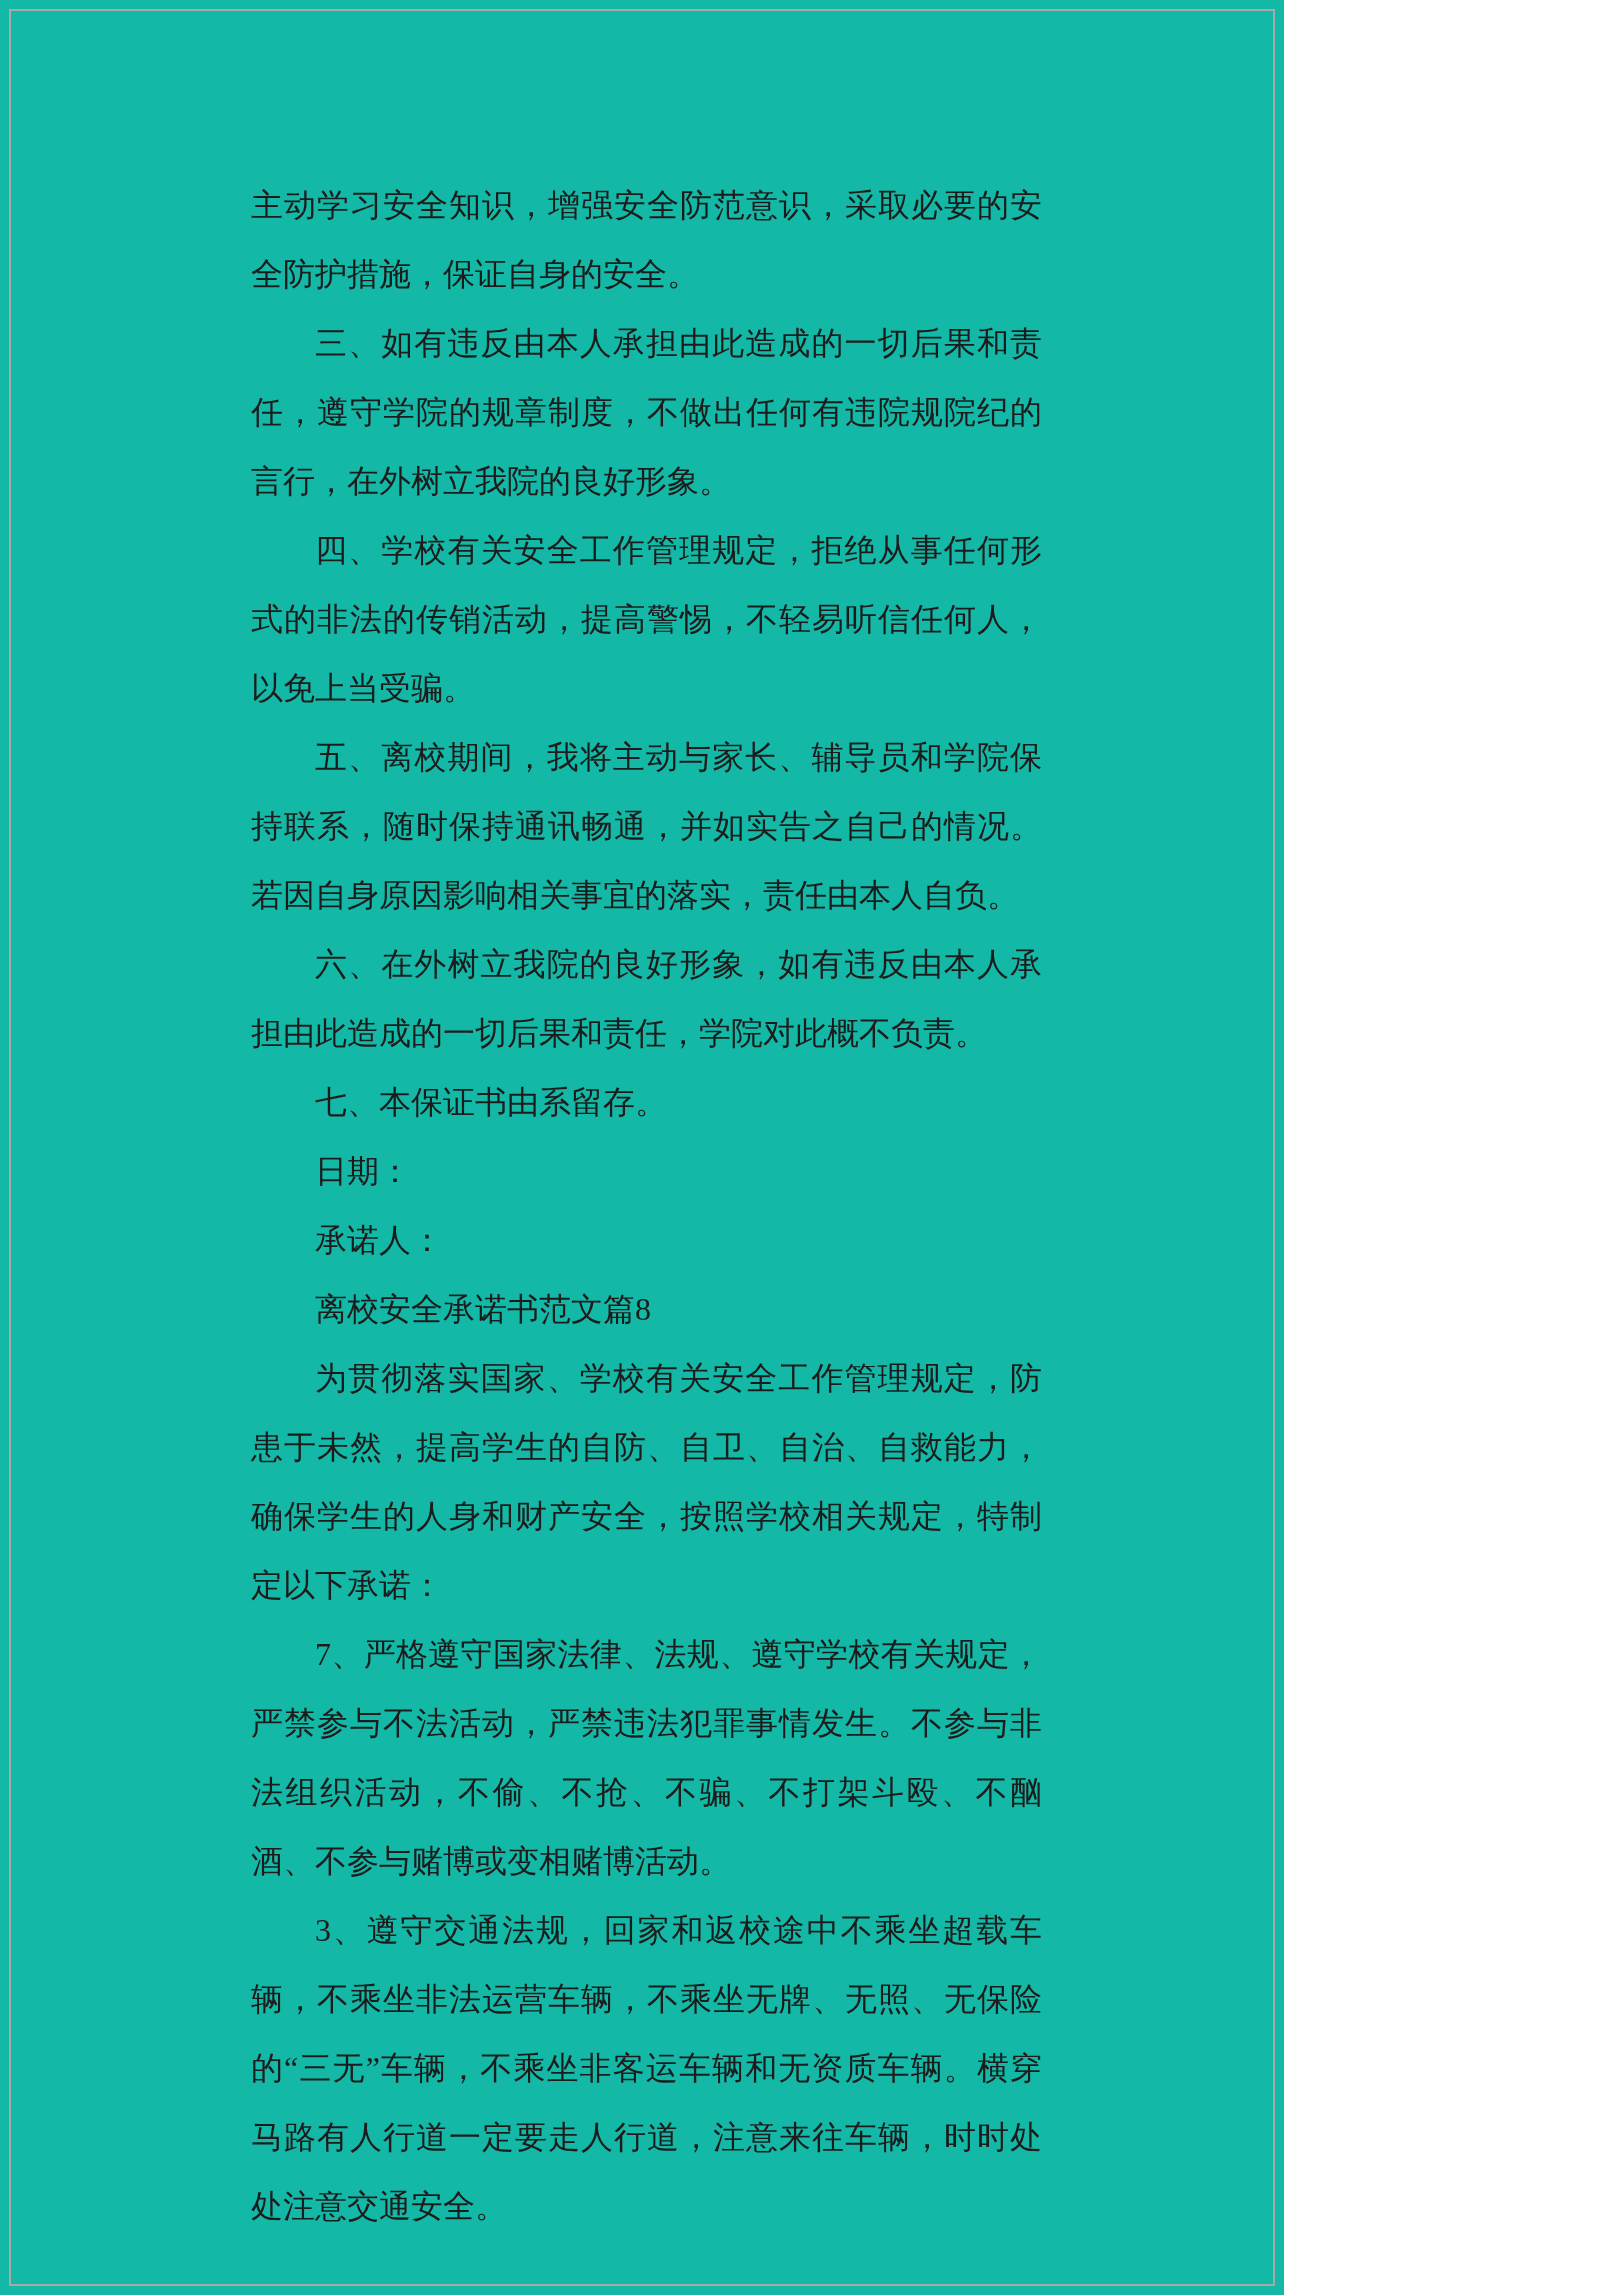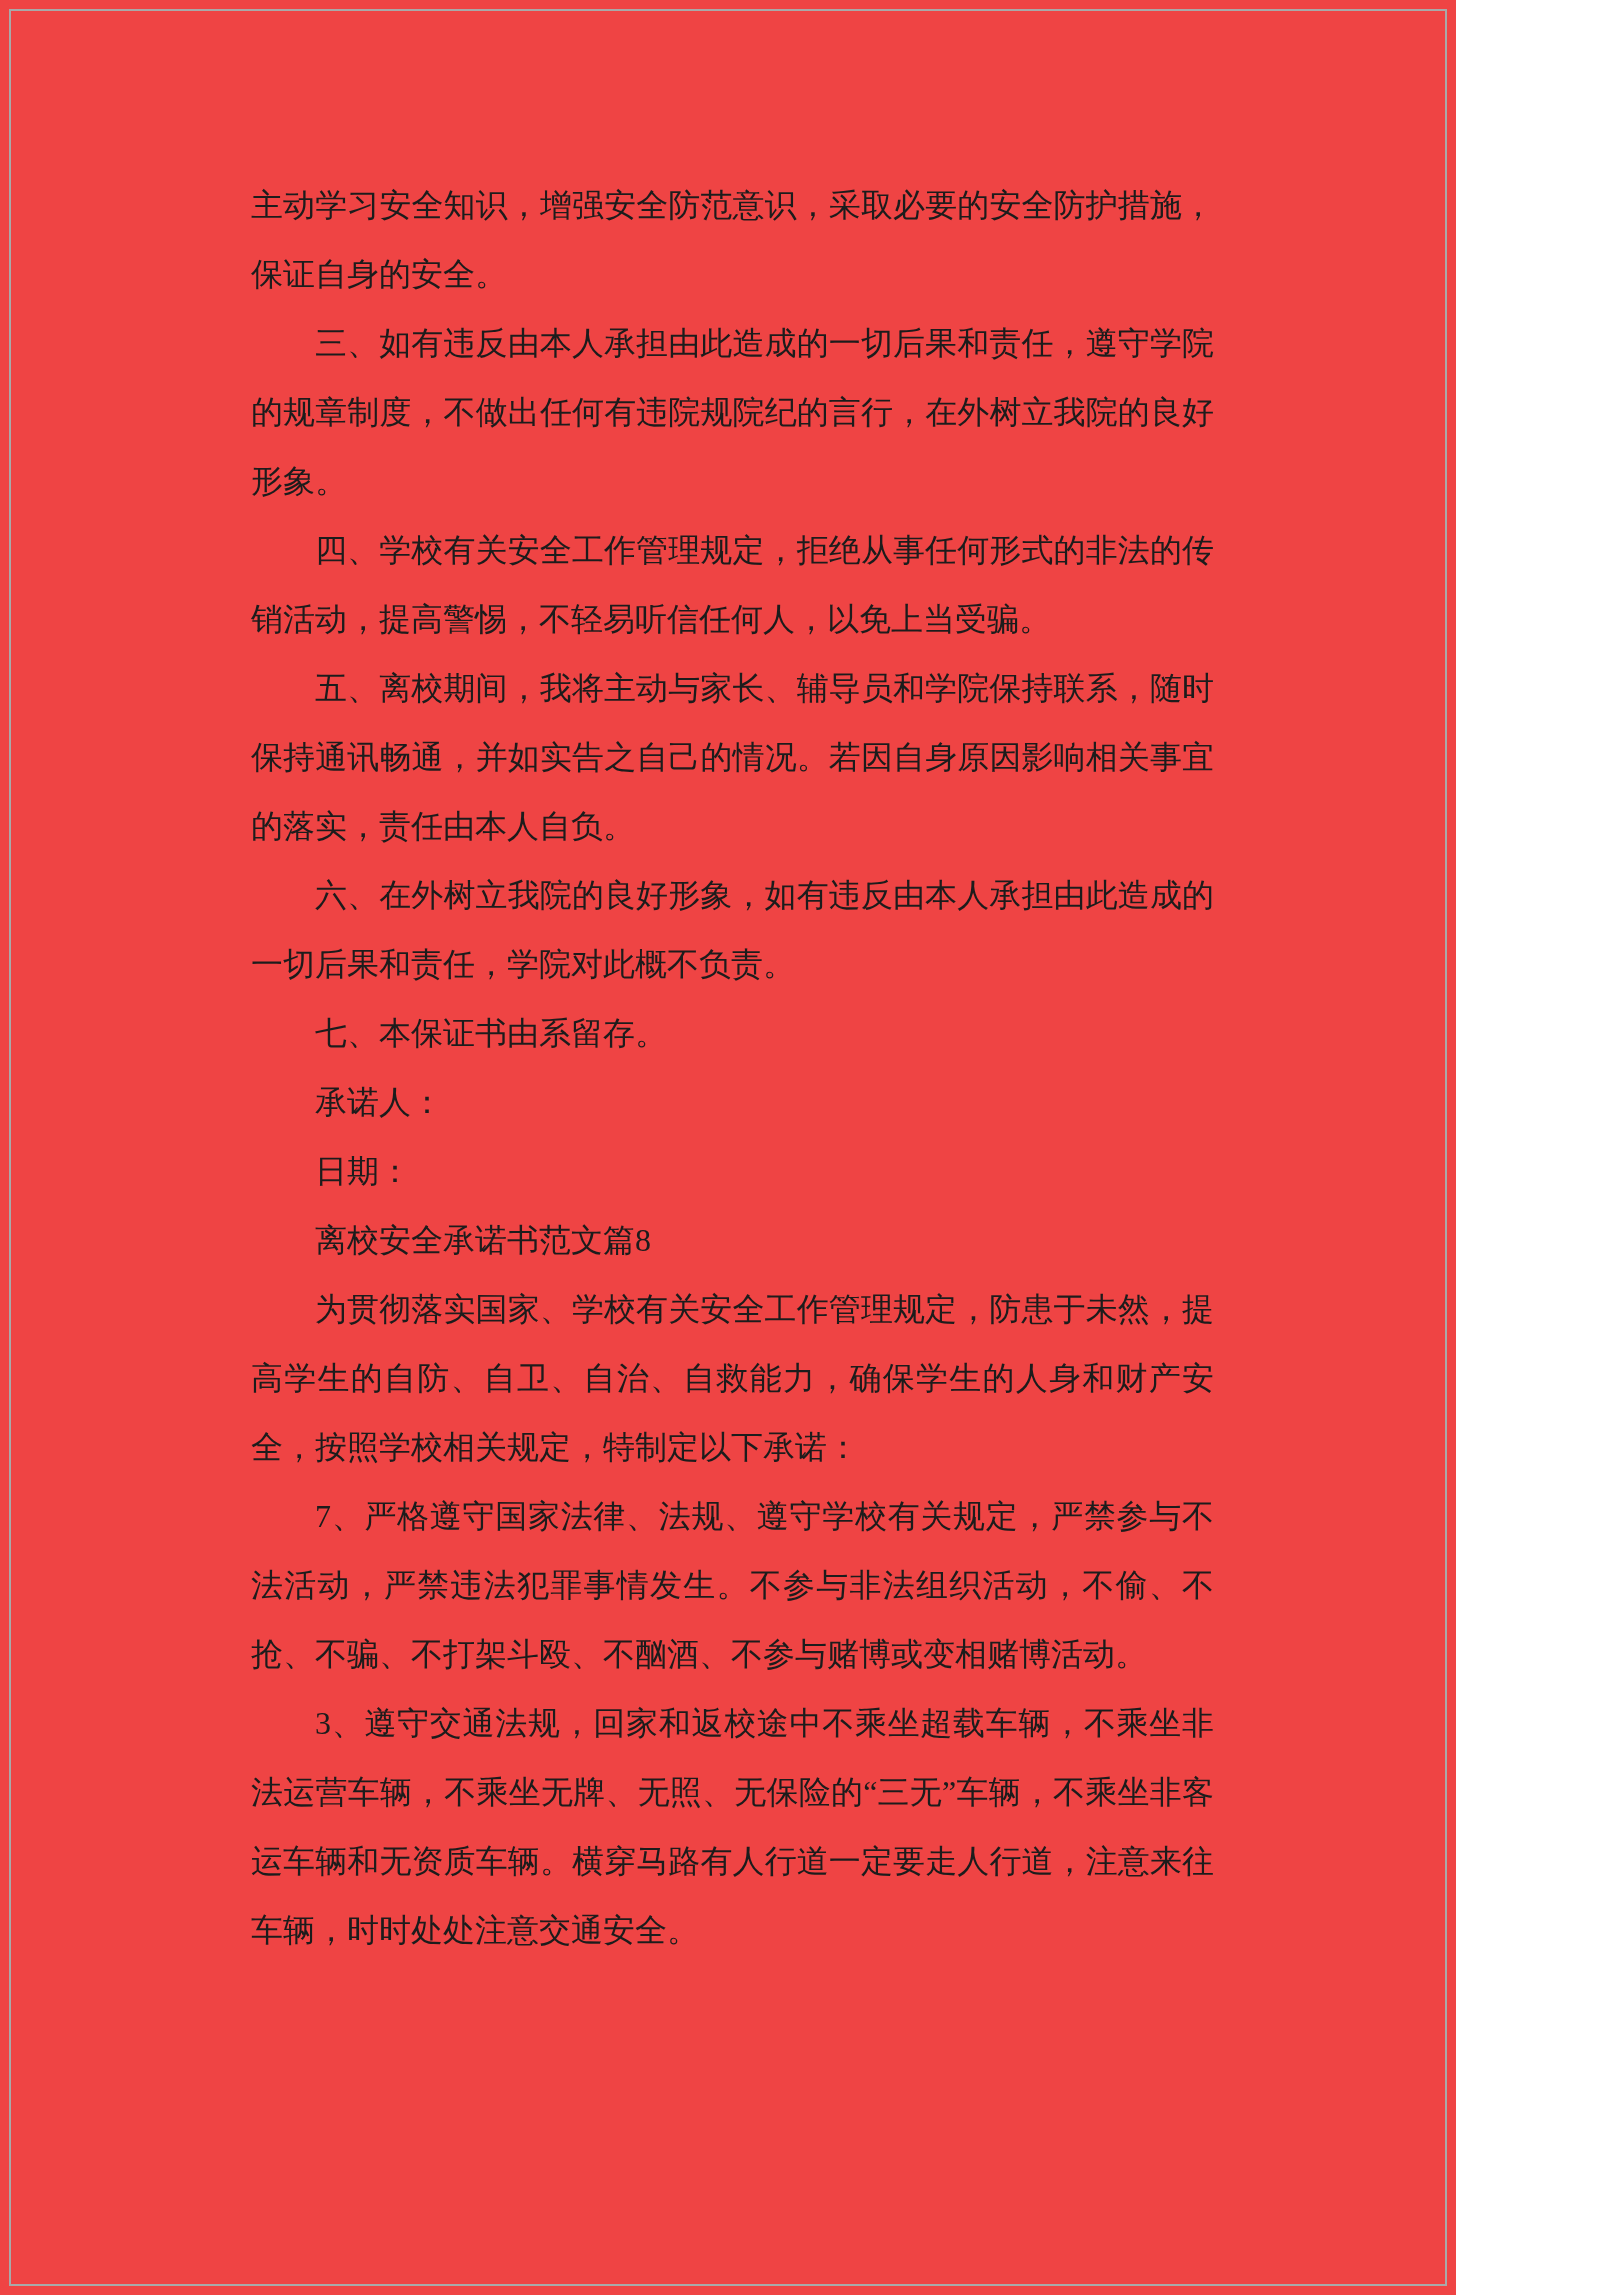--- a/index.html
+++ b/index.html
@@ -2,23 +2,23 @@
 <html style="font-size:10.5px"><head>
 <meta charset="utf-8">
 <style>
   html, body {
     margin: 0;
     padding: 0;
     background: #ffffff;
   }
   .page {
     position: relative;
-    width: 1456px;
+    width: 1284px;
     height: 2295px;
-    background: #ef4444;
+    background: #14b8a6;
     overflow: hidden;
     font-family: "Liberation Serif", "DejaVu Serif", serif;
   }
   .page-border {
     position: absolute;
     top: 9.2px;
     left: 9.2px;
     right: 9.2px;
     bottom: 9.2px;
     border: 2px solid #a9a9a9;
@@ -49,21 +49,21 @@
 
 <div class="page">
   <div class="page-border"></div>
   <div class="content">
     <p class="para no-indent">主动学习安全知识，增强安全防范意识，采取必要的安全防护措施，保证自身的安全。</p>
     <p class="para">三、如有违反由本人承担由此造成的一切后果和责任，遵守学院的规章制度，不做出任何有违院规院纪的言行，在外树立我院的良好形象。</p>
     <p class="para">四、学校有关安全工作管理规定，拒绝从事任何形式的非法的传销活动，提高警惕，不轻易听信任何人，以免上当受骗。</p>
     <p class="para">五、离校期间，我将主动与家长、辅导员和学院保持联系，随时保持通讯畅通，并如实告之自己的情况。若因自身原因影响相关事宜的落实，责任由本人自负。</p>
     <p class="para">六、在外树立我院的良好形象，如有违反由本人承担由此造成的一切后果和责任，学院对此概不负责。</p>
     <p class="para">七、本保证书由系留存。</p>
+    <p class="para">日期：</p>
     <p class="para">承诺人：</p>
-    <p class="para">日期：</p>
     <p class="para">离校安全承诺书范文篇8</p>
     <p class="para">为贯彻落实国家、学校有关安全工作管理规定，防患于未然，提高学生的自防、自卫、自治、自救能力，确保学生的人身和财产安全，按照学校相关规定，特制定以下承诺：</p>
     <p class="para">7、严格遵守国家法律、法规、遵守学校有关规定，严禁参与不法活动，严禁违法犯罪事情发生。不参与非法组织活动，不偷、不抢、不骗、不打架斗殴、不酗酒、不参与赌博或变相赌博活动。</p>
     <p class="para">3、遵守交通法规，回家和返校途中不乘坐超载车辆，不乘坐非法运营车辆，不乘坐无牌、无照、无保险的“三无”车辆，不乘坐非客运车辆和无资质车辆。横穿马路有人行道一定要走人行道，注意来往车辆，时时处处注意交通安全。</p>
   </div>
 </div>
 
 
 </body></html>

